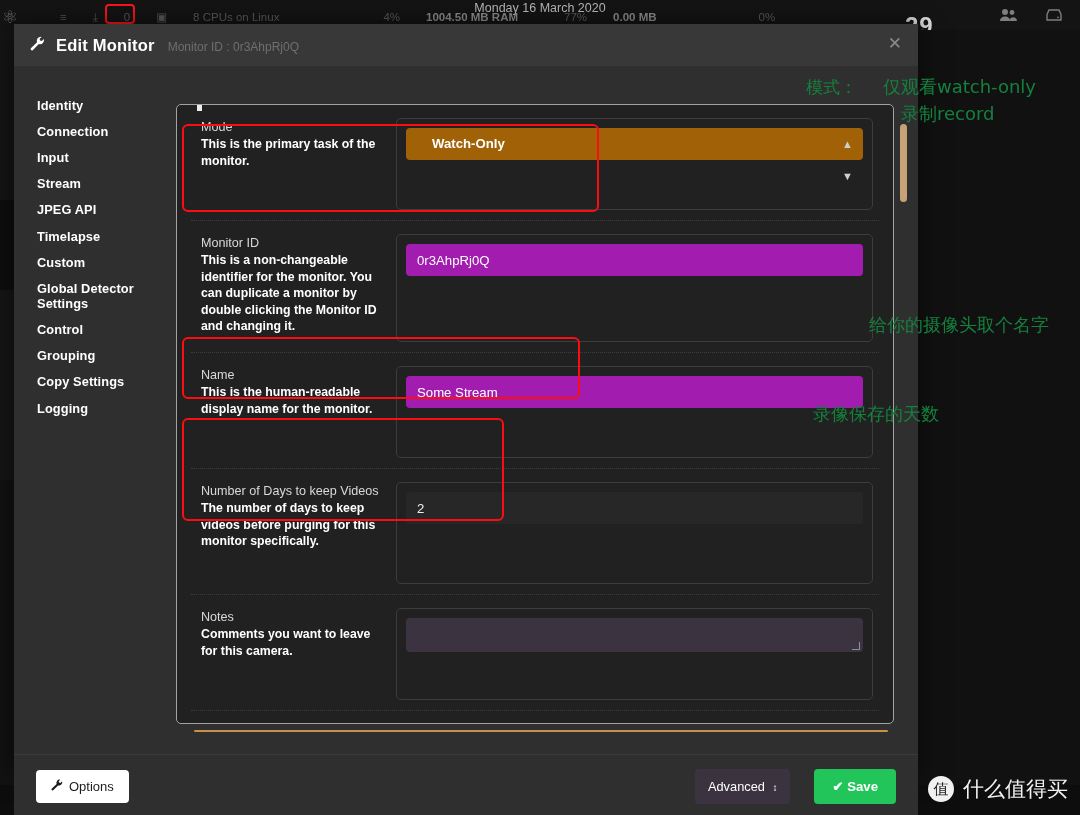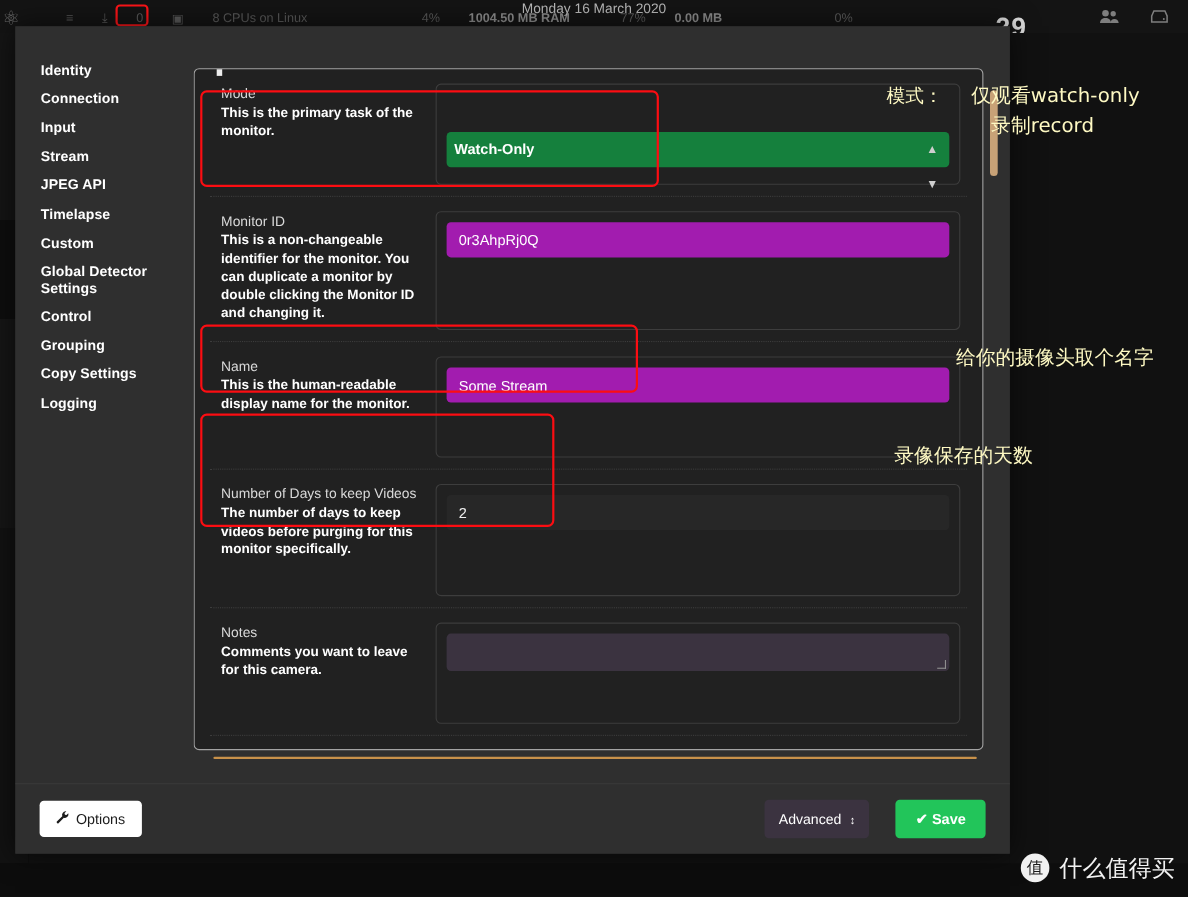--- a/index.html
+++ b/index.html
@@ -126,25 +126,24 @@
     padding: 9px; min-height: 92px;
   }
   .inp {
     width: 100%; height: 32px; background: #a21caf; border: none; border-radius: 4px;
     color: #ffffff; font-size: 13.2px; font-weight: normal;
     padding: 0 11px; outline: none; font-family: "Liberation Sans", sans-serif;
   }
   .inp.plainbg { background: #272727; font-weight: normal; color: #efefef; }
   .inp.plainbg::after { content: ''; }
   .sel {
-    width: 100%; height: 32px; background: #15803d; border: none; border-radius: 4px;
+    width: 100%; height: 32px; background: #a16207; border: none; border-radius: 4px;
     color: #ffffff; font-size: 13.2px; font-weight: bold;
-    padding: 0 7px; outline: none; position: relative; line-height: 32px;
+    padding: 0 26px; outline: none; position: relative; line-height: 32px;
     cursor: pointer;
-    margin-top: 34px;
   }
   .sel .arrows {
     position: absolute; right: 10px; top: 0; line-height: 32px;
     font-size: 11px; color: #cfcfcf;
   }
   .txa {
     width: 100%; height: 34px; background: #3b3340; border: none; border-radius: 4px;
     outline: none; position: relative;
   }
   .txa .grip {
@@ -188,21 +187,21 @@
   }
   .btn-advanced .arrows { font-size: 10px; margin-left: 4px; }
   .btn-save {
     background: #22c55a; color: #ffffff; font-size: 13.2px; font-weight: bold;
     border: none; border-radius: 4px; padding: 10px 18px; cursor: pointer;
     font-family: "Liberation Sans", sans-serif;
   }
 
   
   .cn {
-    position: absolute; color: #fef9c3; font-size: 17px; white-space: nowrap;
+    position: absolute; color: #15803d; font-size: 17px; white-space: nowrap;
     font-family: "DejaVu Sans", sans-serif; pointer-events: none;
   }
   .cn.big { font-size: 18px; }
 
   .watermark {
     position: absolute; right: 12px; bottom: 12px;
     display: flex; align-items: center; gap: 9px;
   }
   .wm-badge {
     width: 26px; height: 26px; border-radius: 50%; background: #f1f1f1;
@@ -254,20 +253,30 @@
     <div class="seg" style="top:260px;height:190px;background:#161616;"></div>
     <div class="seg" style="top:450px;height:305px;background:#121212;"></div>
   </div>
   <div class="bg-right-pane"></div>
   <div class="bg-bottom-strip"></div>
 
   <div class="red-top-box"></div>
 
   <div class="modal">
 
+    <div class="modal-header">
+      <span class="wrench-icon">
+        <svg width="15" height="15" viewBox="0 0 16 16" fill="#ffffff">
+            <path d="M11.5.8a4.3 4.3 0 0 0-4 5.8L.9 13.1a1 1 0 0 0 0 1.4l.6.6a1 1 0 0 0 1.4 0l6.5-6.6a4.3 4.3 0 0 0 5.4-5.4l-2.2 2.2-1.9-.5-.5-1.9L12.4 1a4.3 4.3 0 0 0-.9-.2z"></path>
+          </svg>
+      </span>
+      <span class="modal-title">Edit Monitor</span>
+      <span class="modal-subtitle">Monitor ID : 0r3AhpRj0Q</span>
+      <span class="modal-close">✕</span>
+    </div>
 
     <div class="modal-body">
 
       <div class="sidebar">
         <div class="sidebar-item">Identity</div>
         <div class="sidebar-item">Connection</div>
         <div class="sidebar-item">Input</div>
         <div class="sidebar-item">Stream</div>
         <div class="sidebar-item">JPEG API</div>
         <div class="sidebar-item">Timelapse</div>

